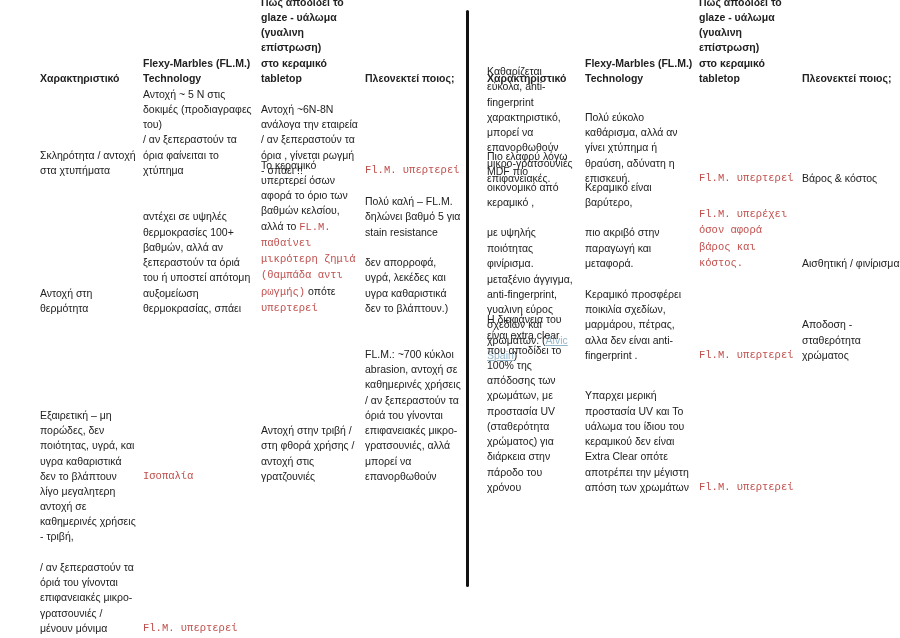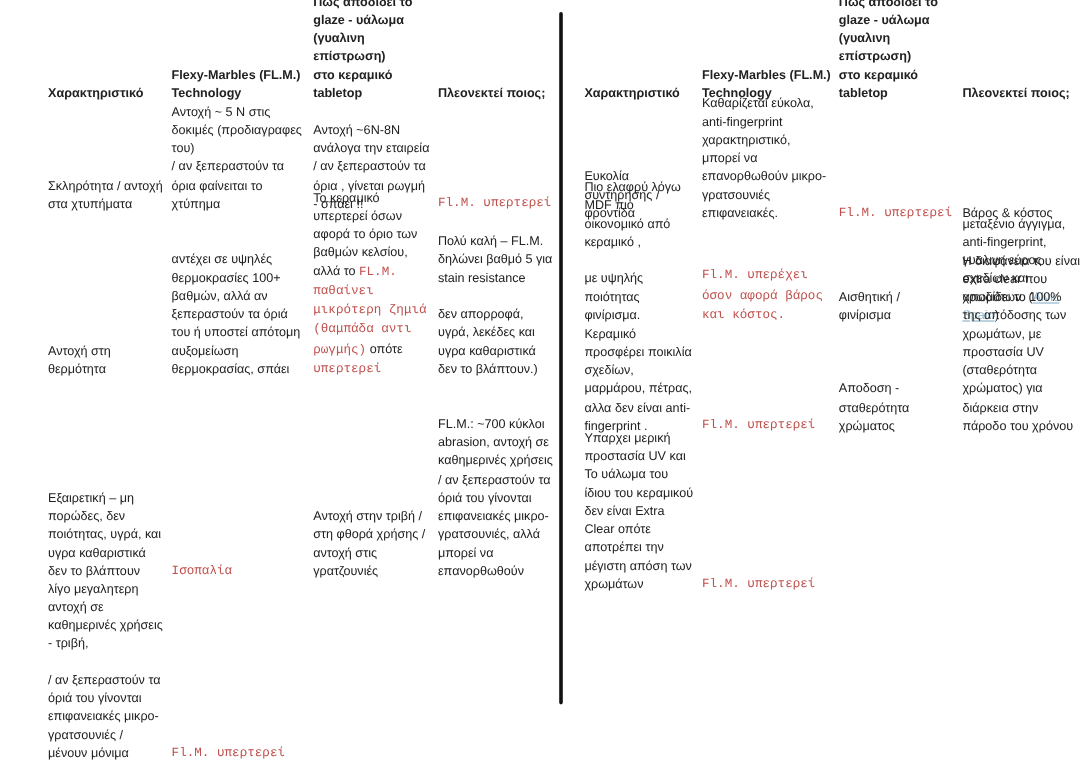--- a/index.html
+++ b/index.html
@@ -144,39 +144,44 @@
       <span class="txt">Πώς αποδίδει το
 glaze - υάλωμα
 (γυαλινη επίστρωση)
 στο  κεραμικό
 tabletop</span>
     </div>
   <div class="cell head">
       <span class="txt">Πλεονεκτεί ποιος;</span>
     </div>
 
-  <div class="cell char">
-      <span class="txt">Ευκολία συντήρησης / φροντίδα</span>
-    </div>
   <div class="cell">
       <span class="txt"><span>Καθαρίζεται εύκολα, </span><span class="b">anti-fingerprint</span><span> χαρακτηριστικό, μπορεί να επανορθωθούν μικρο-γρατσουνιές επιφανειακές.</span></span>
     </div>
   <div class="cell">
+      <span class="txt"><span>Πολύ εύκολο καθάρισμα, αλλά αν γίνει χτύπημα ή θραύση, αδύνατη η επισκευή.</span></span>
+    </div>
+  <div class="cell">
       <span class="txt"><span class="r">Fl.M. υπερτερεί</span></span>
     </div>
 
   <div class="cell char">
       <span class="txt">Βάρος &amp; κόστος</span>
     </div>
   <div class="cell">
       <span class="txt"><span>Πιο ελαφρύ λόγω MDF πιο οικονομικό από κεραμικό ,
 
 με υψηλής ποιότητας φινίρισμα.</span></span>
     </div>
   <div class="cell">
+      <span class="txt"><span>Κεραμικό είναι βαρύτερο,
+
+πιο ακριβό στην παραγωγή και μεταφορά.</span></span>
+    </div>
+  <div class="cell">
       <span class="txt"><span class="r">Fl.M. υπερέχει όσον αφορά βάρος και κόστος.</span></span>
     </div>
 
   <div class="cell char">
       <span class="txt">Αισθητική / φινίρισμα</span>
     </div>
   <div class="cell">
       <span class="txt"><span>μεταξένιο άγγιγμα, anti-fingerprint, γυαλινη εύρος σχεδίων και χρωμάτων. (</span><span class="l">Alvic Spain</span><span>)</span></span>
     </div>
   <div class="cell">

